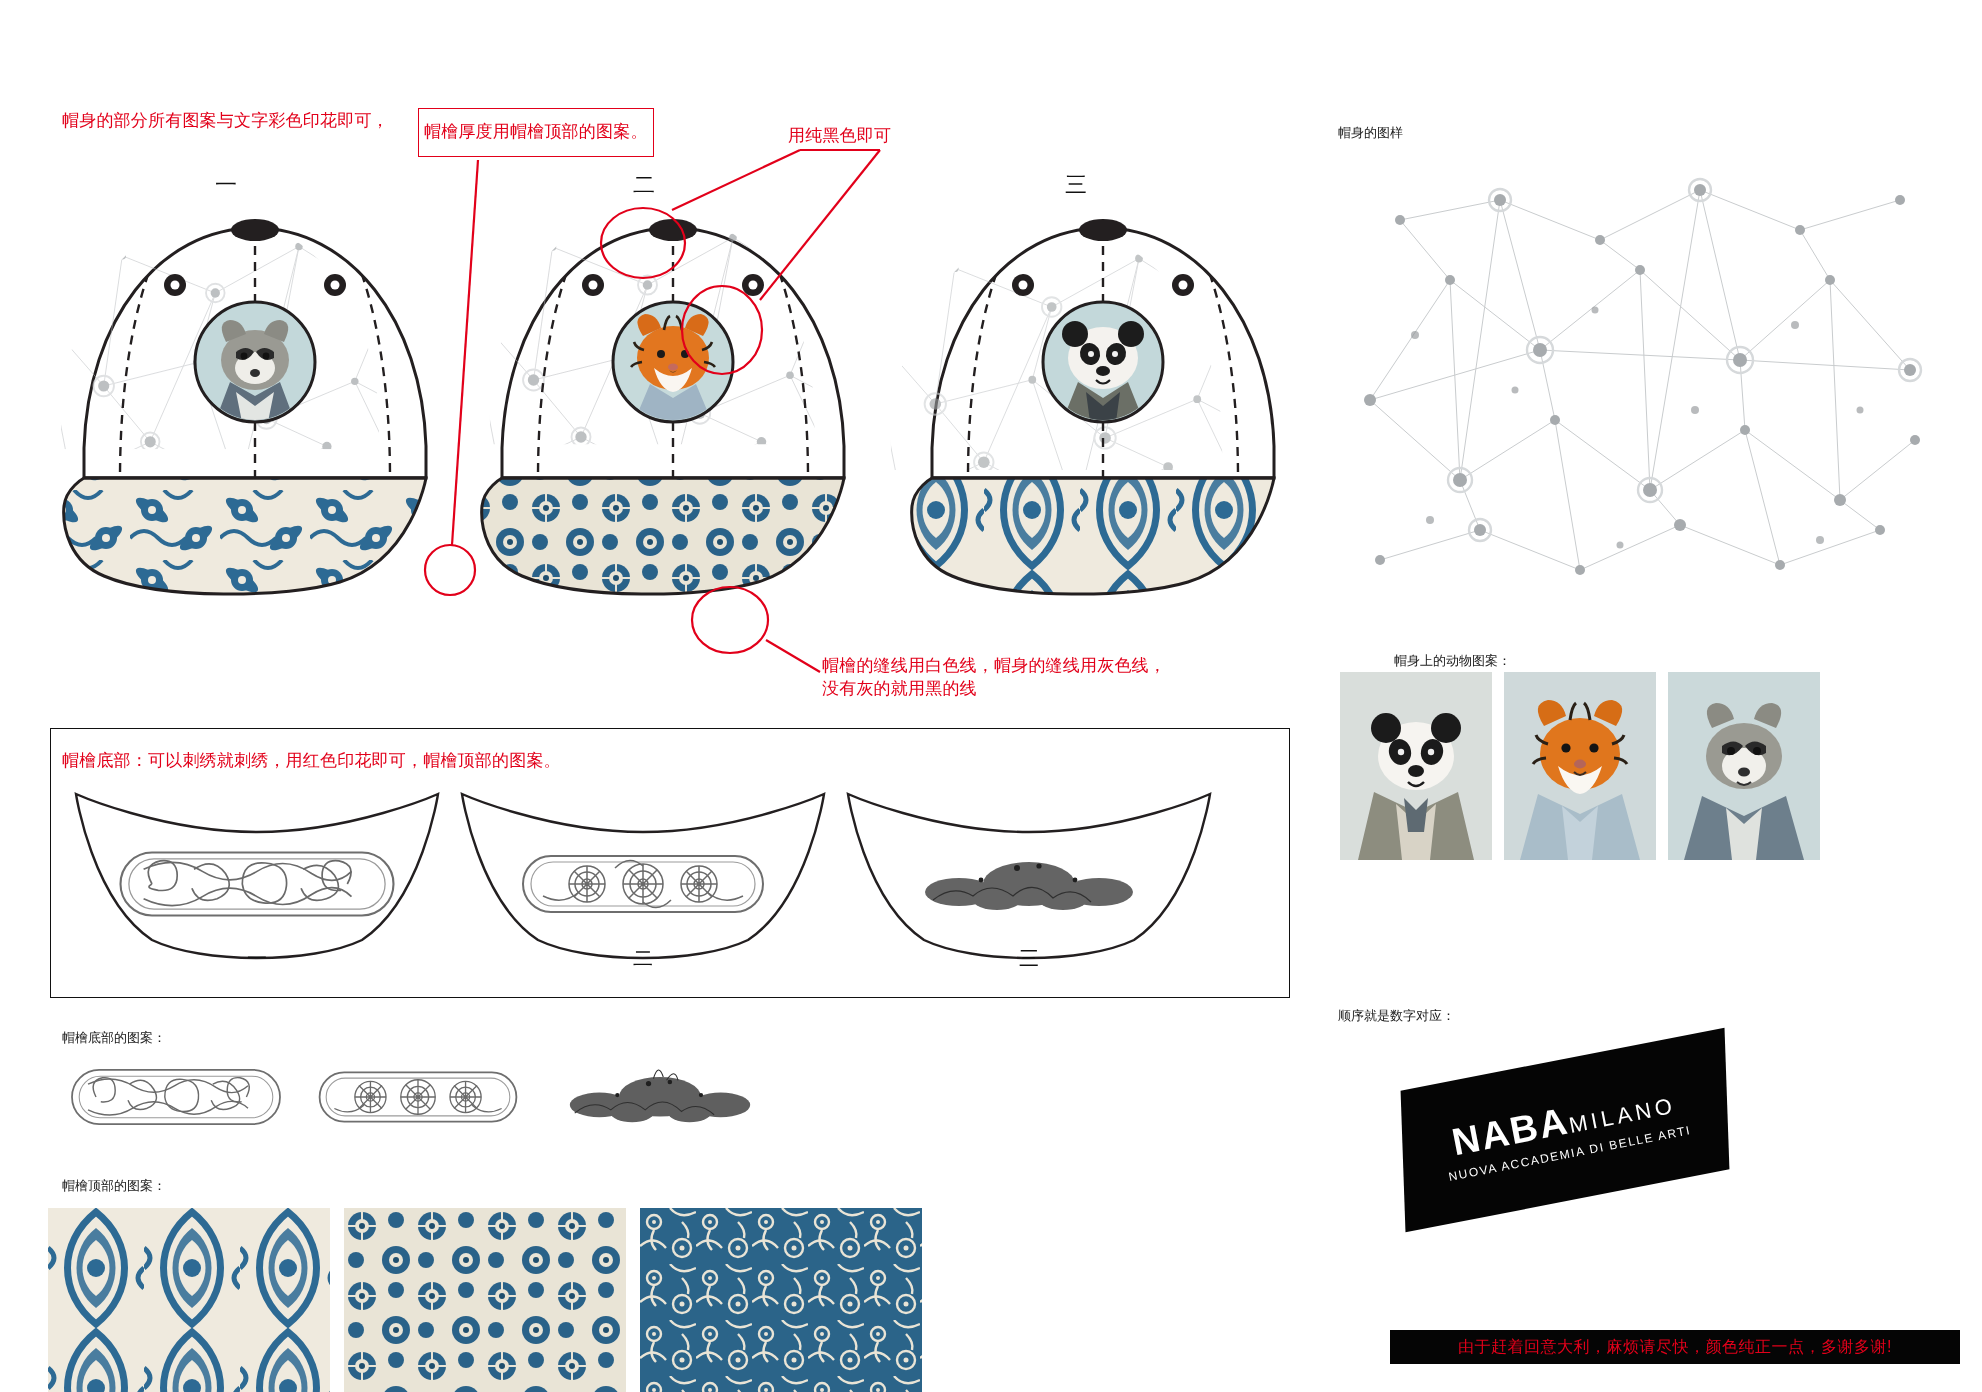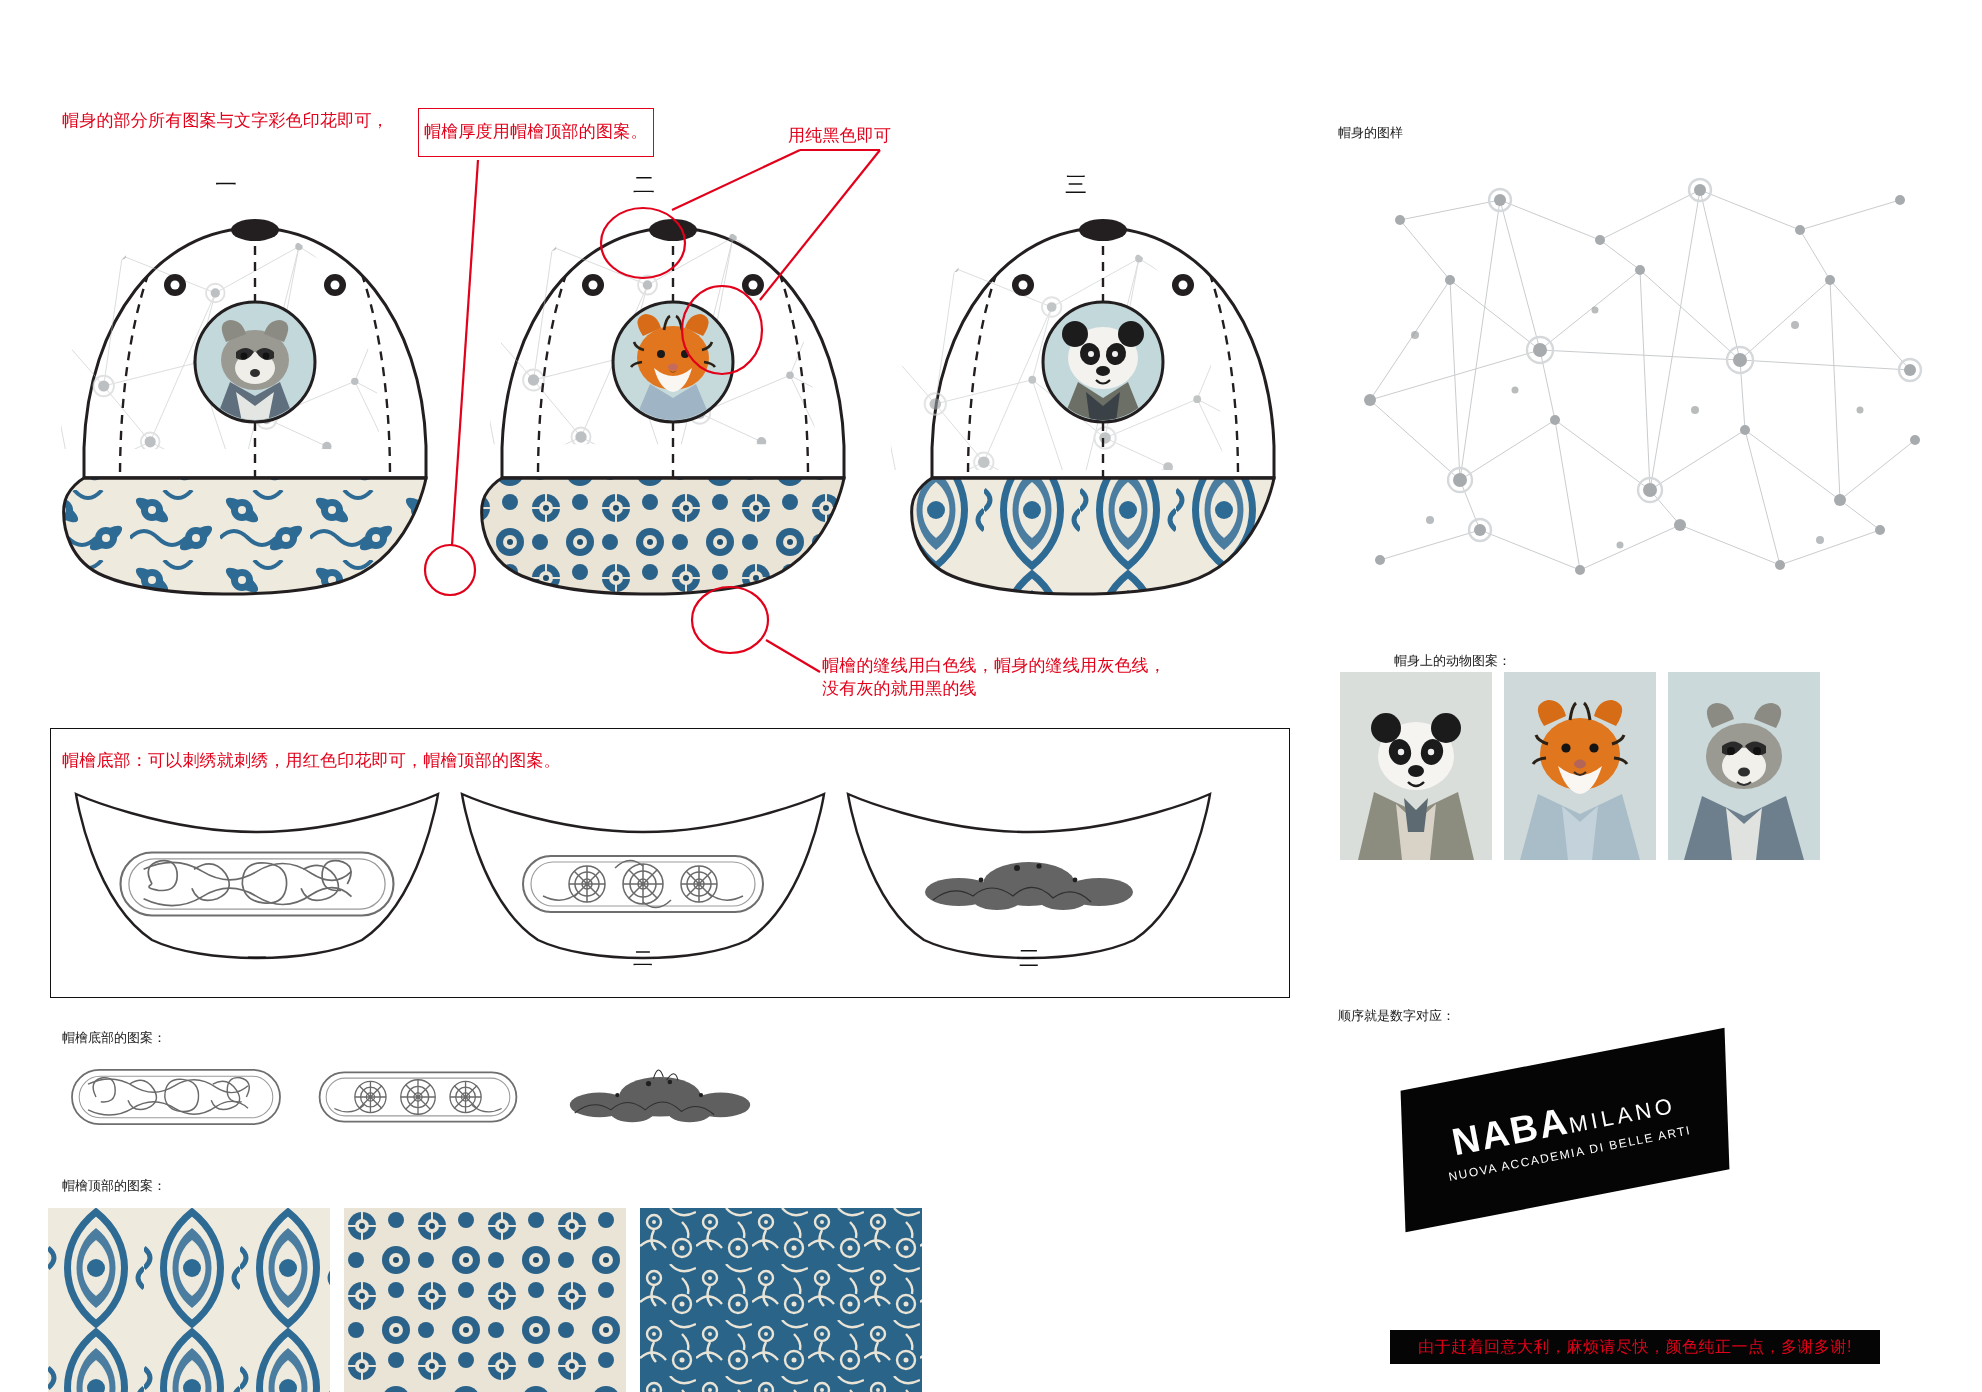--- a/index.html
+++ b/index.html
@@ -687,15 +687,15 @@
 
 <div class="logo-plate" style="left:1400px; top:1060px;">
   <div class="logo-inner">
     <div class="l1">
       <span>NABA</span><span class="mil">MILANO</span>
     </div>
     <div class="l2">NUOVA ACCADEMIA DI BELLE ARTI</div>
   </div>
 </div>
 
-<div class="redbar" style="left:1390px; top:1330px; width:490px; height:34px;">
+<div class="redbar" style="left:1390px; top:1330px; width:570px; height:34px;">
   <span>由于赶着回意大利，麻烦请尽快，颜色纯正一点，多谢多谢!</span>
 </div>
 
 </body></html>

